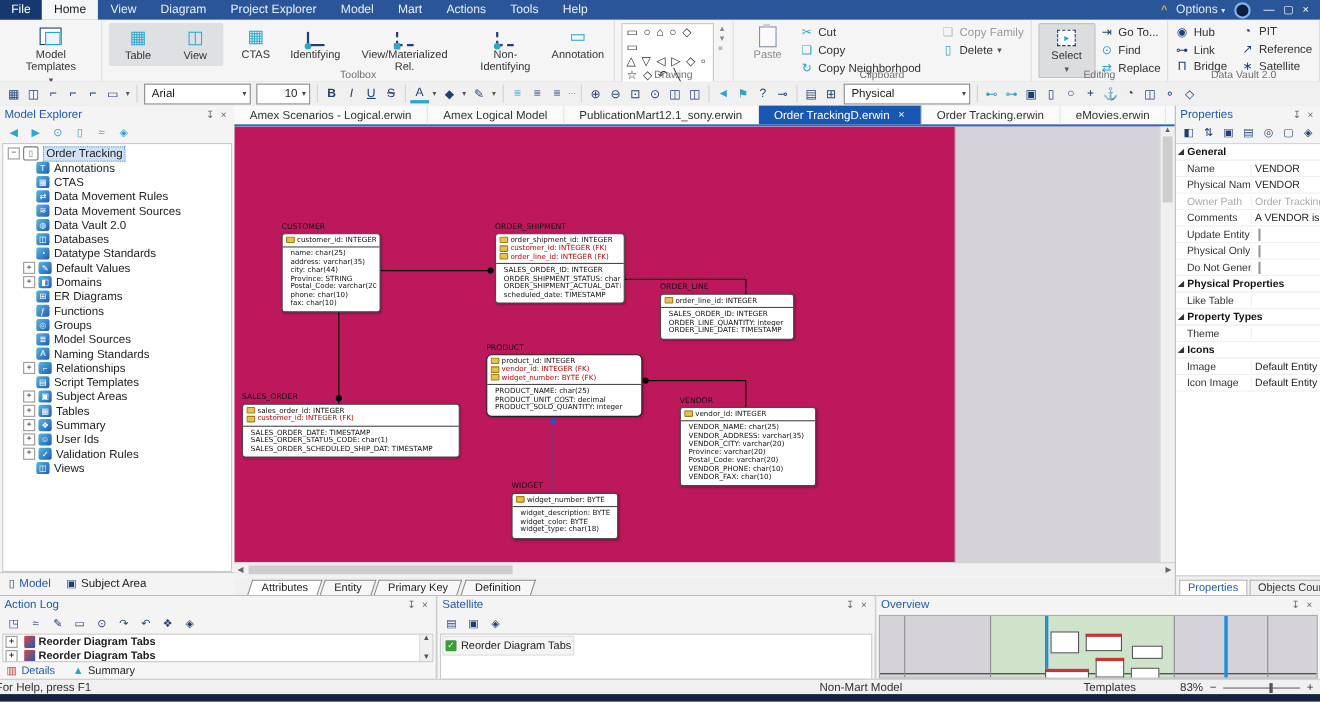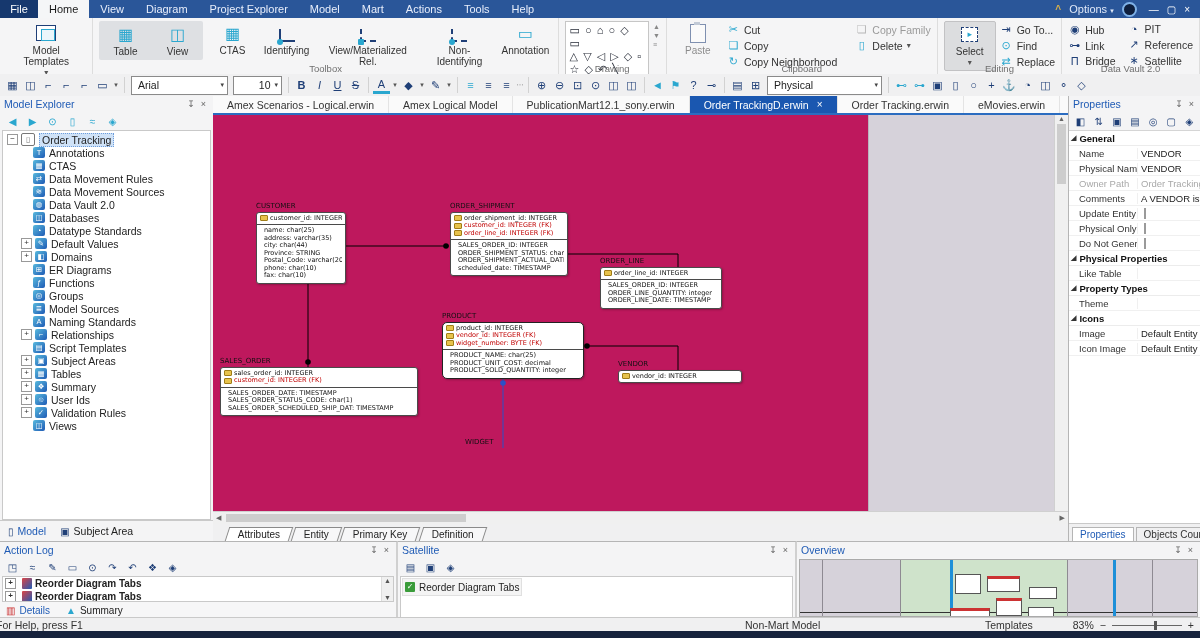--- a/index.html
+++ b/index.html
@@ -673,24 +673,46 @@
           </div>
           <div class="ent" style="left: 405px; top: 246px; width: 124px;">
             <div class="elabel">VENDOR</div>
             <div class="ebox">
               <div class="ksec">
                 <div class="krow">
                   <span class="kchip"></span>
                   <span>vendor_id: INTEGER</span>
                 </div>
               </div>
+              <div class="bsec">
+                <div class="arow">VENDOR_NAME: char(25)</div>
+                <div class="arow">VENDOR_ADDRESS: varchar(35)</div>
+                <div class="arow">VENDOR_CITY: varchar(20)</div>
+                <div class="arow">Province: varchar(20)</div>
+                <div class="arow">Postal_Code: varchar(20)</div>
+                <div class="arow">VENDOR_PHONE: char(10)</div>
+                <div class="arow">VENDOR_FAX: char(10)</div>
+              </div>
             </div>
           </div>
           <div class="ent" style="left: 252px; top: 324px; width: 97px;">
             <div class="elabel">WIDGET</div>
+            <div class="ebox">
+              <div class="ksec">
+                <div class="krow">
+                  <span class="kchip"></span>
+                  <span>widget_number: BYTE</span>
+                </div>
+              </div>
+              <div class="bsec">
+                <div class="arow">widget_description: BYTE</div>
+                <div class="arow">widget_color: BYTE</div>
+                <div class="arow">widget_type: char(18)</div>
+              </div>
+            </div>
           </div>
         </div>
     </div>
     <div id="vscroll">
       <span>▲</span>
         <div class="thumb"></div>
 
     </div>
   </div>
   <div id="hscroll">

